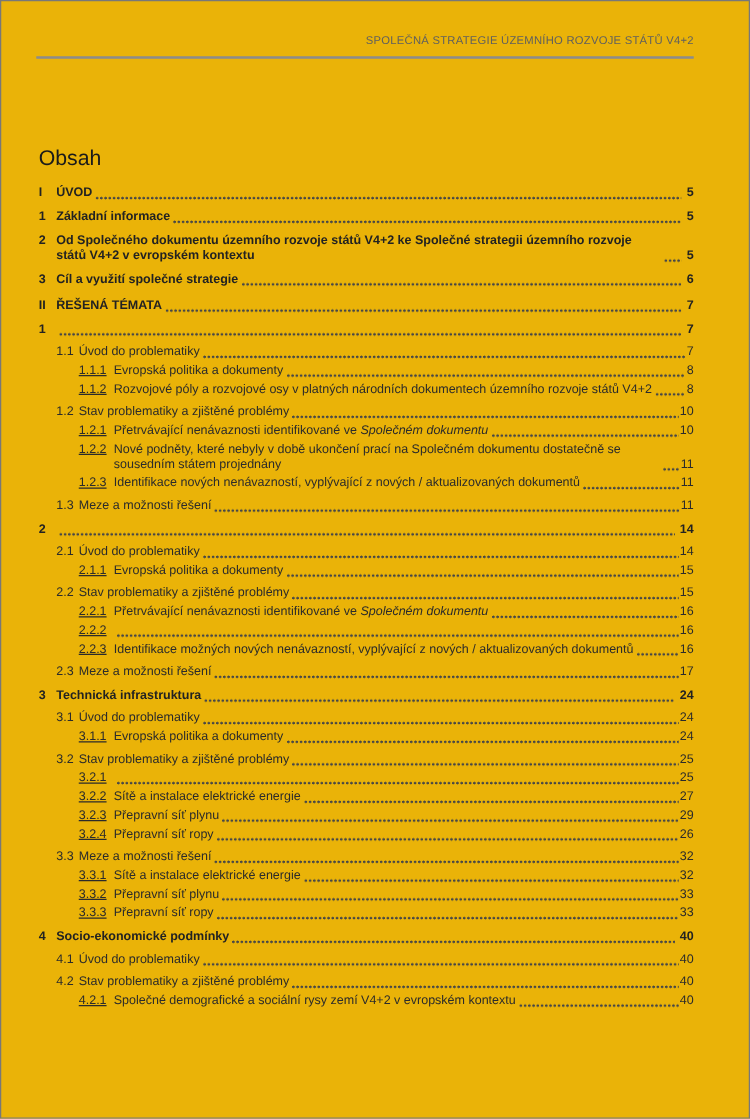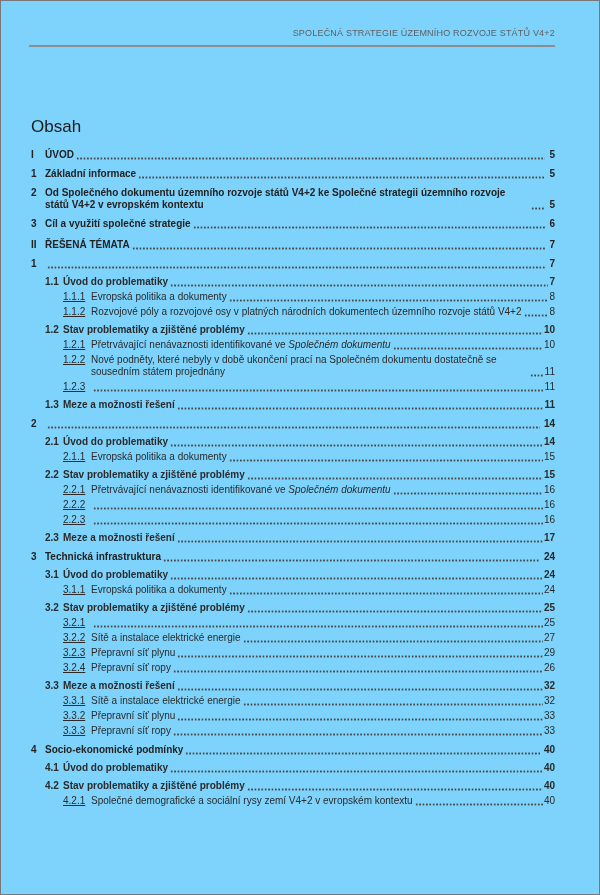--- a/index.html
+++ b/index.html
@@ -5,21 +5,21 @@
   * { box-sizing: border-box; }
   html, body { margin: 0; padding: 0; }
   body {
     width: 600px; height: 895px;
     background: #e9e9e9;
     font-family: "Liberation Sans", sans-serif;
   }
   .page {
     position: relative;
     width: 600px; height: 895px;
-    background: #7dd3fc;
+    background: #eab308;
     border: 1px solid #787878;
     color: #2b2b2b;
     overflow: hidden;
   }
   .doc-header {
     margin: 21px 44px 0 28px;
     border-bottom: 2px solid #8c8c8c;
     padding-bottom: 5px;
     text-align: right;
   }
@@ -52,21 +52,21 @@
     background-size: 3.4px 2.5px;
     background-repeat: repeat-x;
     background-position: left bottom;
   }
   .entry .page-num { flex: none; }
   .level-part, .level-h1 { font-weight: bold; color: #222222; }
   .level-part { margin-top: 9px; }
   .level-h1 { margin-top: 7px; }
   .level-part .num, .level-h1 .num { width: 14px; }
   .level-part .page-num, .level-h1 .page-num { padding-left: 3px; }
-  .level-h2 { margin-top: 6px; padding-left: 14px; font-weight: bold; }
+  .level-h2 { margin-top: 6px; padding-left: 14px; }
   .level-h2 .num { width: 18px; }
   .level-h3 { margin-top: 3px; padding-left: 32px; }
   .level-h3 .num { width: 28px; text-decoration: underline; }
   .it { font-style: italic; }
 </style>
 </head>
 <body>
 
 <div class="page">
 
@@ -168,20 +168,21 @@
     <span class="num">1.2.2</span>
     <span class="body">
       <span class="text">Nové podněty, které nebyly v době ukončení prací na Společném dokumentu dostatečně se sousedním státem projednány</span>
       <span class="dots"></span>
       <span class="page-num">11</span>
     </span>
   </div>
       <div class="entry level-h3">
     <span class="num">1.2.3</span>
     <span class="body">
+      <span class="text">Identifikace nových nenávazností, vyplývající z nových / aktualizovaných dokumentů</span>
       <span class="dots"></span>
       <span class="page-num">11</span>
     </span>
   </div>
       <div class="entry level-h2">
     <span class="num">1.3</span>
     <span class="body">
       <span class="text">Meze a možnosti řešení</span>
       <span class="dots"></span>
       <span class="page-num">11</span>
@@ -229,20 +230,21 @@
       <div class="entry level-h3">
     <span class="num">2.2.2</span>
     <span class="body">
       <span class="dots"></span>
       <span class="page-num">16</span>
     </span>
   </div>
       <div class="entry level-h3">
     <span class="num">2.2.3</span>
     <span class="body">
+      <span class="text">Identifikace možných nových nenávazností, vyplývající z nových / aktualizovaných dokumentů</span>
       <span class="dots"></span>
       <span class="page-num">16</span>
     </span>
   </div>
       <div class="entry level-h2">
     <span class="num">2.3</span>
     <span class="body">
       <span class="text">Meze a možnosti řešení</span>
       <span class="dots"></span>
       <span class="page-num">17</span>

